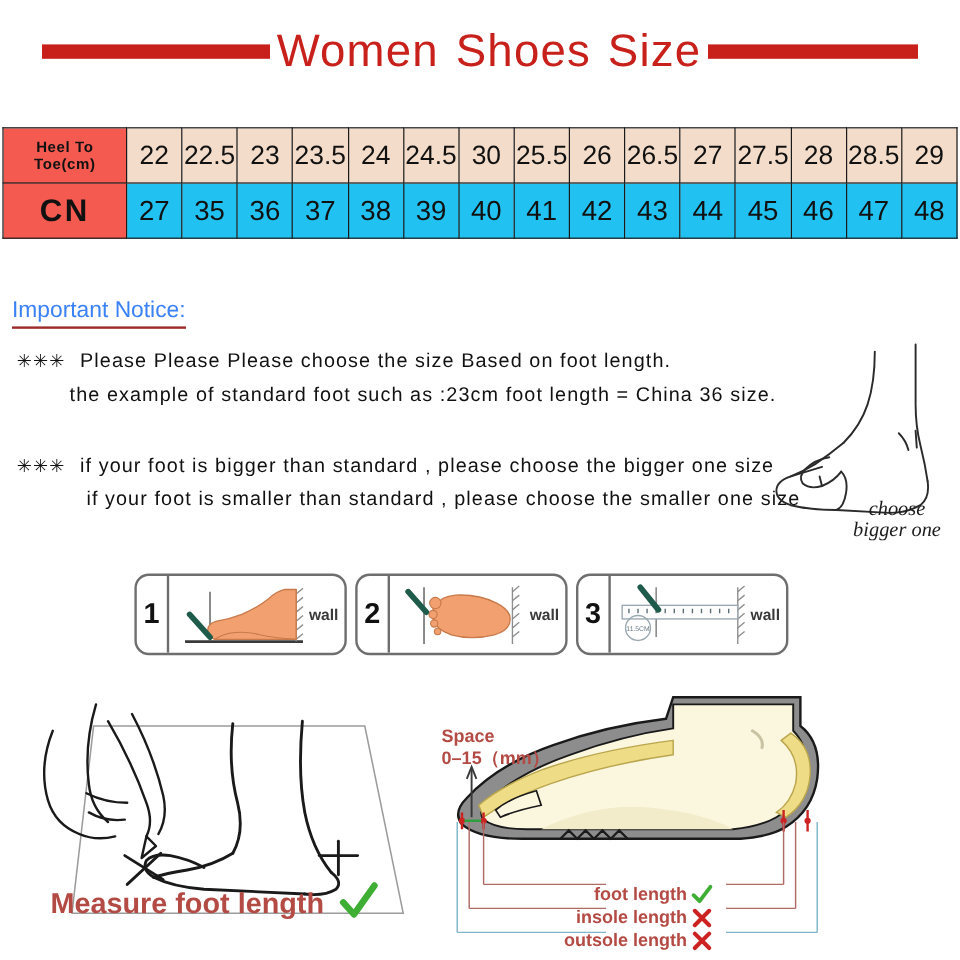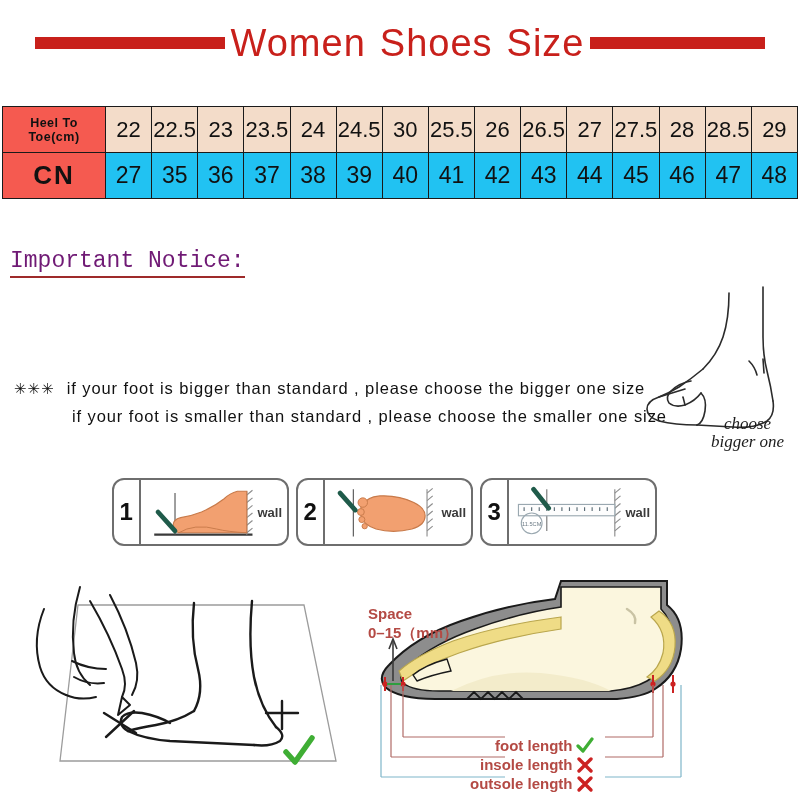--- a/index.html
+++ b/index.html
@@ -69,25 +69,25 @@
   }
   td.cn-cell {
     background: #21c2f2;
     font-size: 23px;
   }
 
   
   .notice-heading {
     position: absolute;
     top: 248px; left: 10px;
-    font-size: 23px;
-    color: #701a75;
+    font-size: 19px;
+    color: #3b82f6;
     border-bottom: 2px solid #9e2a2a;
     padding-bottom: 2px;
-    font-family: Liberation Mono, monospace;
+    font-family: Liberation Sans, sans-serif;
   }
   .notice-block {
     position: absolute;
     left: 14px;
     font-size: 16.5px;
     color: #111111;
     letter-spacing: 0.9px;
     white-space: nowrap;
     font-family: "Liberation Sans", sans-serif;
   }
@@ -261,21 +261,23 @@
           <td class="cn-cell">45</td>
           <td class="cn-cell">46</td>
           <td class="cn-cell">47</td>
           <td class="cn-cell">48</td>
         </tr>
     </tbody>
   </table>
 
   <div class="notice-heading">Important Notice:</div>
 
-
+  <div class="notice-block notice-1"><span class="stars">✳✳✳</span><span>Please  Please  Please  choose  the  size  Based  on  foot  length.</span></div>
+
+  <div class="notice-block notice-2">the  example  of  standard  foot  such  as :23cm  foot  length  =  China 36 size.</div>
 
   <div class="notice-block notice-3"><span class="stars">✳✳✳</span><span>if  your  foot  is  bigger  than  standard  ,  please  choose  the  bigger  one  size</span></div>
 
   <div class="notice-block notice-4">if  your  foot  is  smaller  than  standard  ,  please  choose  the  smaller  one  size</div>
 
   <svg class="foot-art" viewBox="0 0 155 185">
     <g fill="none" stroke="#2b2b2b" stroke-width="1.6" stroke-linecap="round" stroke-linejoin="round">
 
       <path d="M118 12 L118 62 Q118 80 122 96 Q126 112 128 126"></path>
       <path d="M84 18 Q84 44 78 62 Q72 80 58 94"></path>
@@ -430,20 +432,21 @@
     </g>
 
     <g stroke="#1a1a1a" stroke-width="2.4" stroke-linecap="round">
       <line x1="86" y1="148" x2="118" y2="168"></line>
       <line x1="88" y1="172" x2="116" y2="146"></line>
       <line x1="248" y1="148" x2="280" y2="148"></line>
       <line x1="264" y1="136" x2="264" y2="164"></line>
     </g>
   </svg>
 
+  <div class="measure-caption">Measure foot length</div>
   <svg class="measure-check" viewBox="0 0 34 34">
     <path d="M4 17 L13 27 L30 3" fill="none" stroke="#3fae34" stroke-width="5.5" stroke-linecap="round" stroke-linejoin="round"></path>
   </svg>
 
   <svg class="shoe-panel" viewBox="0 0 445 232">
 
     <path d="M30 122 Q22 112 34 100 Q60 72 106 56 Q150 40 200 34 L206 16 L312 16 L312 40
              Q330 54 326 84 Q322 110 300 124 Q288 132 262 134 L80 134 Q44 134 30 122 Z" fill="#8d8d8d" stroke="#1a1a1a" stroke-width="2"></path>
 
     <path d="M48 118 Q42 110 54 100 Q80 78 120 64 Q164 48 206 42 L206 22 L306 22 L306 44

